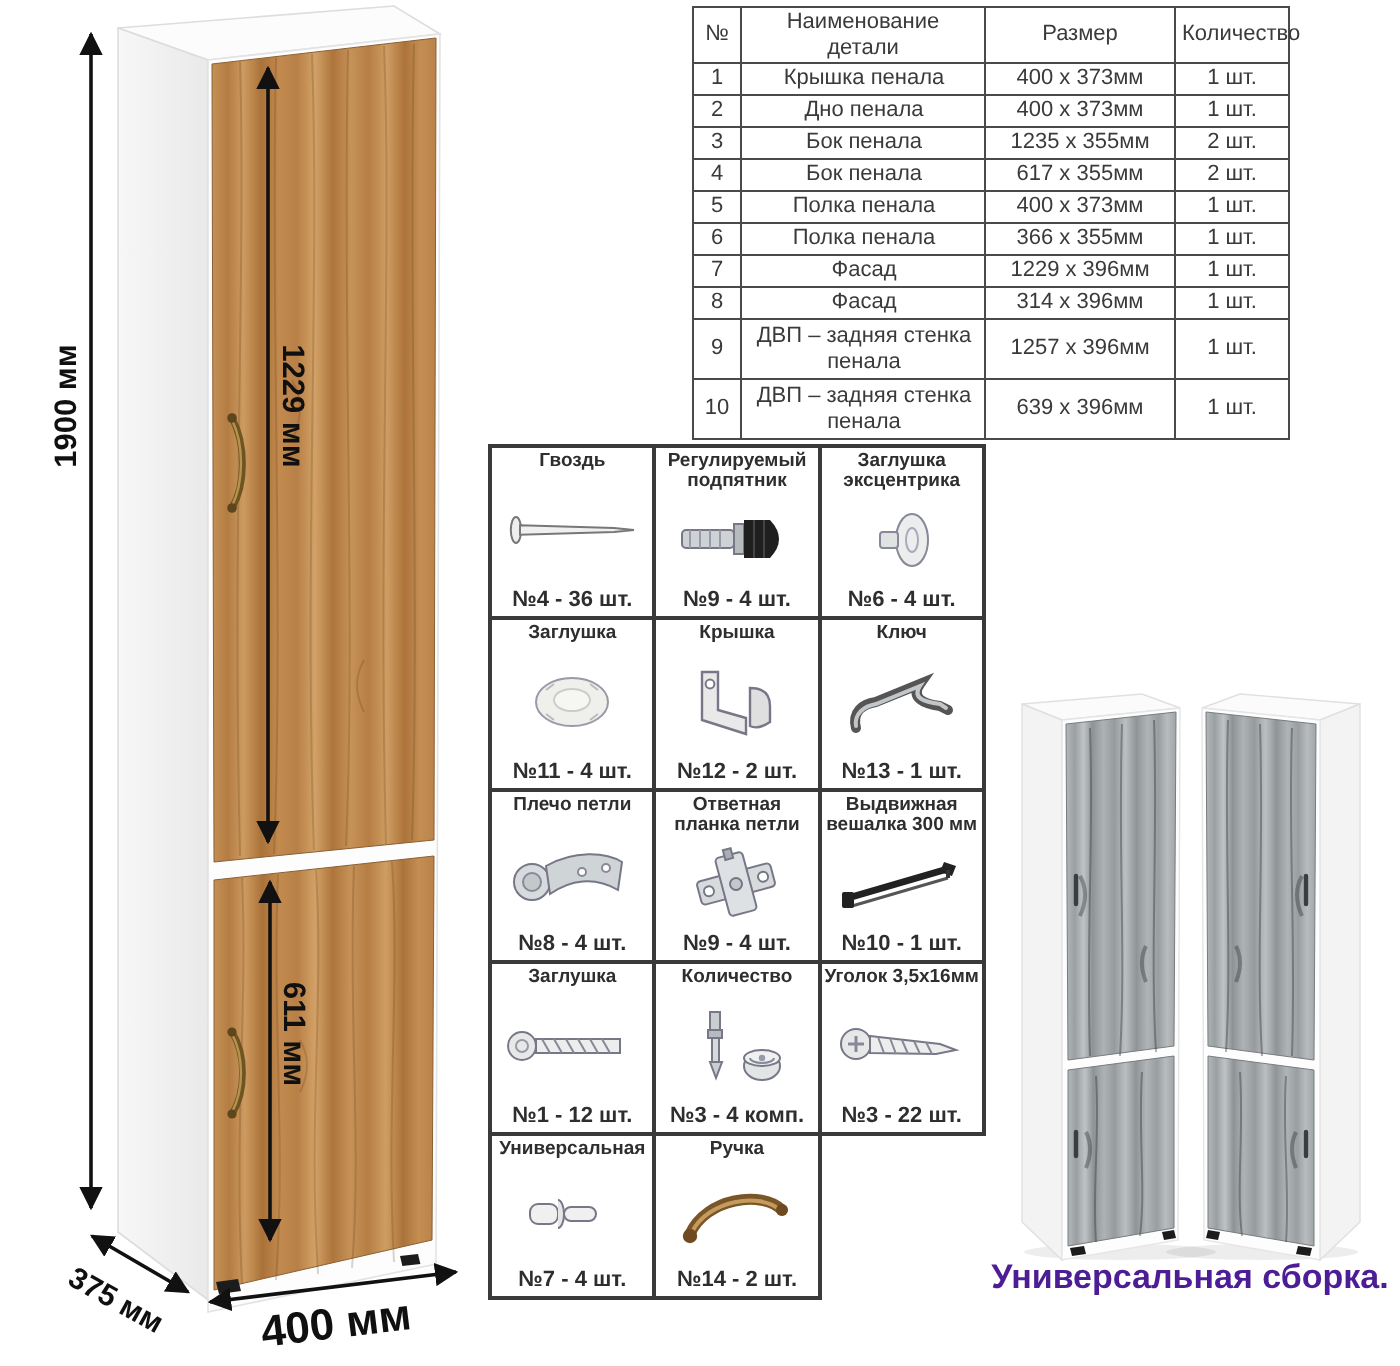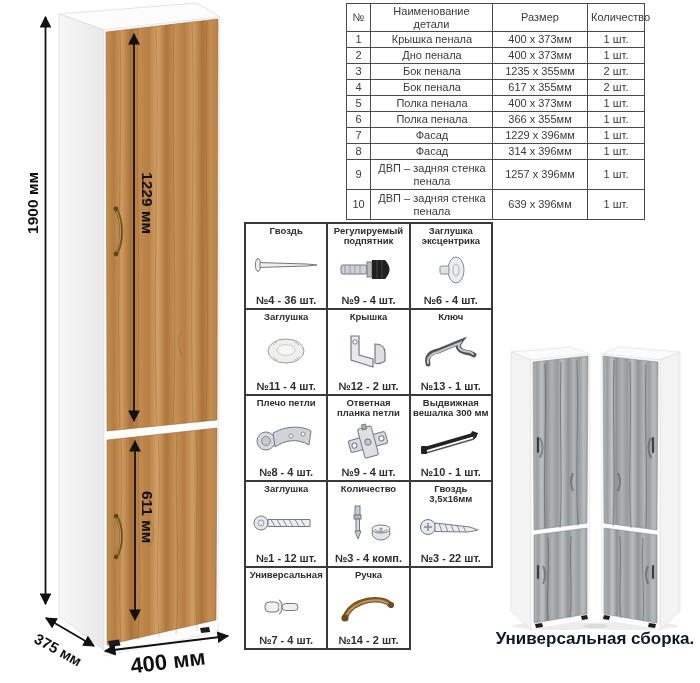--- a/index.html
+++ b/index.html
@@ -39,21 +39,21 @@
   .hw-title{
     font-size:9.5px;font-weight:bold;color:#2e2e2e;text-align:center;line-height:1.1;
   }
   .hw-icon{flex:1;display:flex;align-items:center;justify-content:center;width:100%;}
   .hw-count{font-size:11px;font-weight:bold;color:#2e2e2e;text-align:right;padding-bottom:1px;}
   
   #cabinet-svg{position:absolute;left:0;top:0;}
   #preview-svg{position:absolute;left:493px;top:338px;}
   #assembly-caption{
     position:absolute;left:490px;top:629px;width:210px;text-align:center;
-    font-size:17px;font-weight:bold;color:#0f172a;
+    font-size:17px;font-weight:bold;color:#4c1d95;
   }
   .dim-text{font-weight:bold;fill:#101010;font-family:"Liberation Sans","DejaVu Sans",sans-serif;}
 </style>
 </head>
 <body>
 
 <div id="canvas">
 
   <svg id="cabinet-svg" width="245" height="683" viewBox="0 0 245 683">
     <defs>
@@ -397,21 +397,21 @@
                   <ellipse cx="48" cy="26" rx="9" ry="4" fill="#eff1f1" stroke="#778"></ellipse>
                   <path d="M42,26 a6,2.5 0 0 0 12,0" fill="none" stroke="#889"></path>
                   <circle cx="48" cy="26" r="1.6" fill="#99a"></circle>
                 </svg>
         </div>
         <div class="hw-count">№3 - 4 комп.</div>
       </div>
           </td>
       <td>
             <div class="hw-cell">
-        <div class="hw-title">Гвоздь 3,5х16мм</div>
+        <div class="hw-title">Уголок 3,5х16мм</div>
         <div class="hw-icon">
           <svg width="70" height="30" viewBox="0 0 70 30">
                   <circle cx="12" cy="14" r="7.5" fill="#e6e9e8" stroke="#778"></circle>
                   <path d="M8,14 h8 M12,10 v8" stroke="#889" stroke-width="1.5"></path>
                   <path d="M19,10 L54,14 L62,17 L52,19 L19,18.5 Z" fill="#eceeed" stroke="#778"></path>
                   <path d="M23,10.5 l3,8 M29,11 l3,8 M35,12 l3,7 M41,12.5 l3,6.5 M47,13 l3,6" stroke="#889" stroke-width="1"></path>
                 </svg>
         </div>
         <div class="hw-count">№3 - 22 шт.</div>
       </div>

